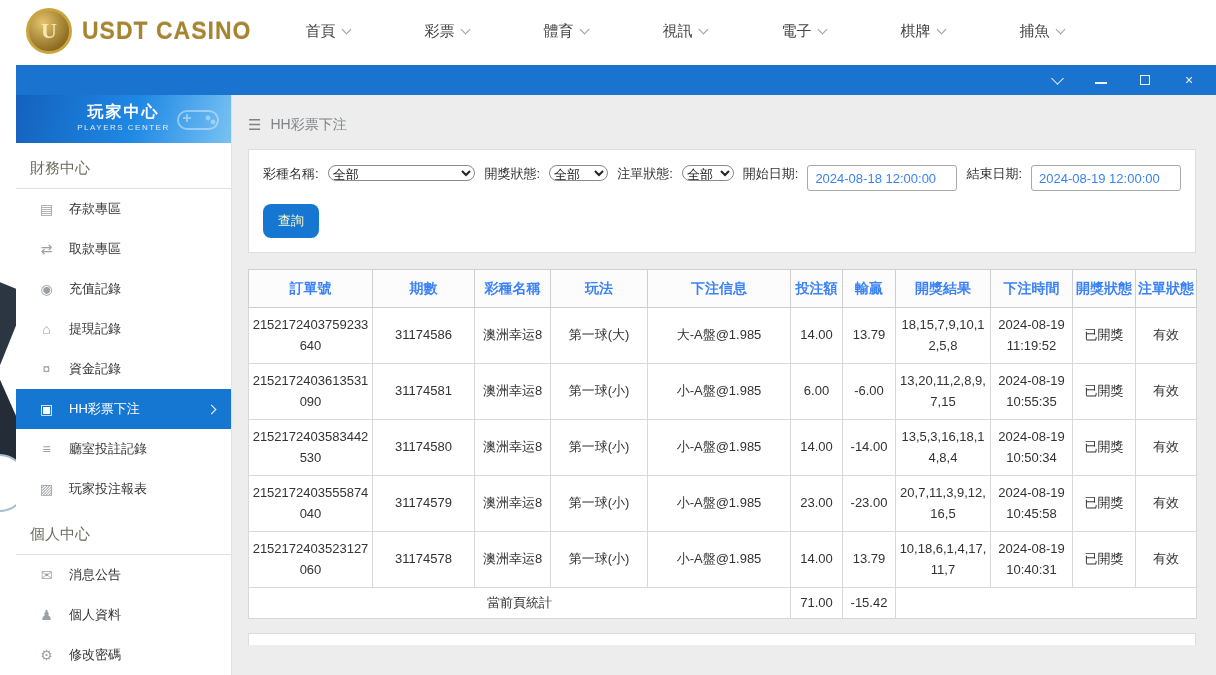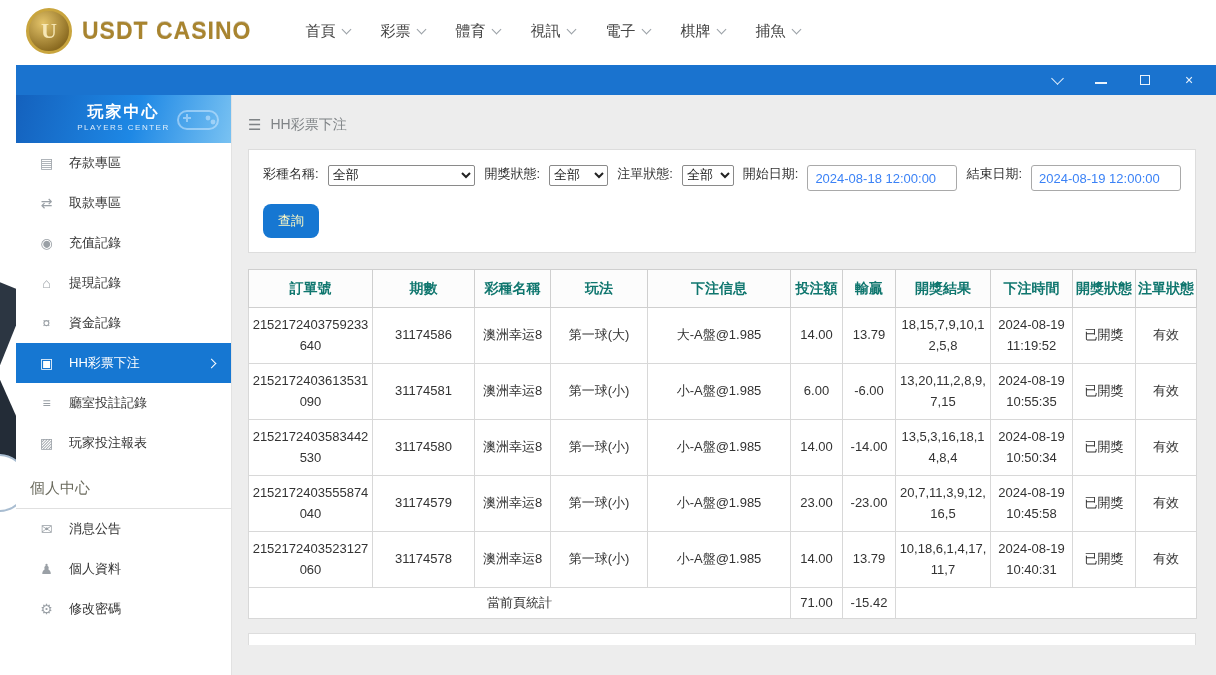--- a/index.html
+++ b/index.html
@@ -8,21 +8,21 @@
   .screen { position:relative; width:1216px; height:675px; background:#fff; overflow:hidden; }
 
   
   .topnav { height:62px; display:flex; align-items:center; padding:0 26px; background:#fff; }
   .logo { display:flex; align-items:center; gap:10px; cursor:pointer; }
   .logo-badge { width:46px; height:46px; border-radius:50%; border:3px solid #c9a53e;
     background:radial-gradient(circle at 35% 30%, #e4c46a, #8a6a20 75%); display:flex; align-items:center; justify-content:center; }
   .logo-badge span { color:#f6e7b6; font-weight:bold; font-size:22px; font-family:"Liberation Serif","DejaVu Serif",serif; }
   .logo-text { font-size:23px; font-weight:bold; letter-spacing:1px; color:#a8842f;
     text-shadow:0 1px 0 rgba(255,255,255,.6), 0 -1px 0 rgba(120,90,20,.35); }
-  .navitems { display:flex; margin-left:54px; gap:30px; }
+  .navitems { display:flex; margin-left:54px; gap:74px; }
   .navitem { display:flex; align-items:center; font-size:15px; color:#444; cursor:pointer; }
   .chev { display:inline-block; width:7px; height:7px; border-right:1.6px solid #9aa0a6; border-bottom:1.6px solid #9aa0a6;
     transform:rotate(45deg); margin-left:8px; margin-bottom:3px; }
 
   
   .page { position:relative; width:1216px; height:613px; background:#fff; }
   .page-bg-left { position:absolute; left:0; top:0; width:16px; height:100%; background:#fff; overflow:hidden; }
   .art-dark1 { position:absolute; left:-22px; top:222px; width:36px; height:86px; background:#2c3642; transform:rotate(22deg); }
   .art-dark2 { position:absolute; left:-18px; top:288px; width:30px; height:120px; background:#232c37; transform:rotate(-24deg); }
   .art-circle { position:absolute; left:-30px; top:392px; width:58px; height:58px; border:2px solid #a9bdd1; border-radius:50%; background:#fff; }
@@ -51,32 +51,32 @@
   .sb-right-chev { display:none; position:absolute; right:16px; width:7px; height:7px; border-right:1.7px solid #fff; border-bottom:1.7px solid #fff; transform:rotate(-45deg); }
 
   
   .main { flex:1; padding:0 20px 0 16px; overflow:hidden; }
   .breadcrumb { height:54px; display:flex; align-items:center; gap:9px; color:#7f8386; font-size:14px; padding-top:6px; }
   .bc-menu { font-size:15px; color:#7f8386; cursor:pointer; }
 
   .filter-card { background:#fff; border:1px solid #ddd; padding:15px 14px 14px 14px; }
   .filter-row { display:flex; align-items:flex-start; gap:9px; font-size:13px; color:#333; flex-wrap:nowrap; }
   .filter-row label { white-space:nowrap; }
-  select { height:21px; border:1px solid #8a8a8a; border-radius:2px; background:#fff; font-size:13px; color:#222;
-    font-family:Liberation Mono, monospace; }
+  select { height:16px; border:1px solid #8a8a8a; border-radius:13px; background:#fff; font-size:13px; color:#222;
+    font-family:Liberation Sans, sans-serif; }
   .sel-lottery { width:160px; }
   .sel-small { width:64px; }
   .sel-xsmall { width:56px; }
   .date-input { height:26px; width:150px; border:1px solid #a9a9a9; border-radius:3px; font-size:13px; padding:0 7px; color:#3b82f6;
     font-family:"Liberation Sans","DejaVu Sans",sans-serif; }
   .search-btn { margin-top:13px; background:#1677d2; color:#fef9c3; border:none; border-radius:8px; padding:8px 15px; font-size:13px; cursor:pointer; }
 
   .table-card { margin-top:16px; background:#fff; }
   table.btable { width:100%; border-collapse:collapse; table-layout:fixed; background:#fff; }
-  .btable th { border:1px solid #cfcfcf; background:#fcfcfc; font-size:14px; font-weight:bold; color:#0f766e; height:38px; padding:2px 1px; }
+  .btable th { border:1px solid #cfcfcf; background:#fcfcfc; font-size:14px; font-weight:bold; color:#3b82f6; height:38px; padding:2px 1px; }
   .btable td { border:1px solid #d8d8d8; font-size:13px; color:#333; text-align:center; padding:5px 3px; word-break:break-all; line-height:1.55; }
   .btable tr.data-row td { height:56px; }
   .btable tr.summary-row td { height:31px; padding:4px 3px; }
 
   .bottom-strip { margin-top:14px; height:12px; background:#fff; border:1px solid #ddd; border-bottom:none; }
 </style>
 </head>
 <body>
 
 <div class="screen">
@@ -152,20 +152,21 @@
             <div class="sb-title">玩家中心</div>
             <div class="sb-sub">PLAYERS CENTER</div>
             <svg class="sb-gamepad" width="46" height="30" viewBox="0 0 46 30">
               <rect x="3" y="8" rx="9" ry="9" width="40" height="18" fill="none" stroke="#cfe9ff" stroke-width="2"></rect>
               <circle cx="33" cy="15" r="2.4" fill="#cfe9ff"></circle>
               <circle cx="38" cy="19" r="2.4" fill="#cfe9ff"></circle>
               <path d="M12 11 v8 M8 15 h8" stroke="#cfe9ff" stroke-width="2" fill="none"></path>
             </svg>
           </div>
 
+          <div class="sb-section-title">財務中心</div>
 
           <div class="sb-item">
             <span class="sb-icon">▤</span>
             <span>存款專區</span>
           </div>
           <div class="sb-item">
             <span class="sb-icon">⇄</span>
             <span>取款專區</span>
           </div>
           <div class="sb-item">

